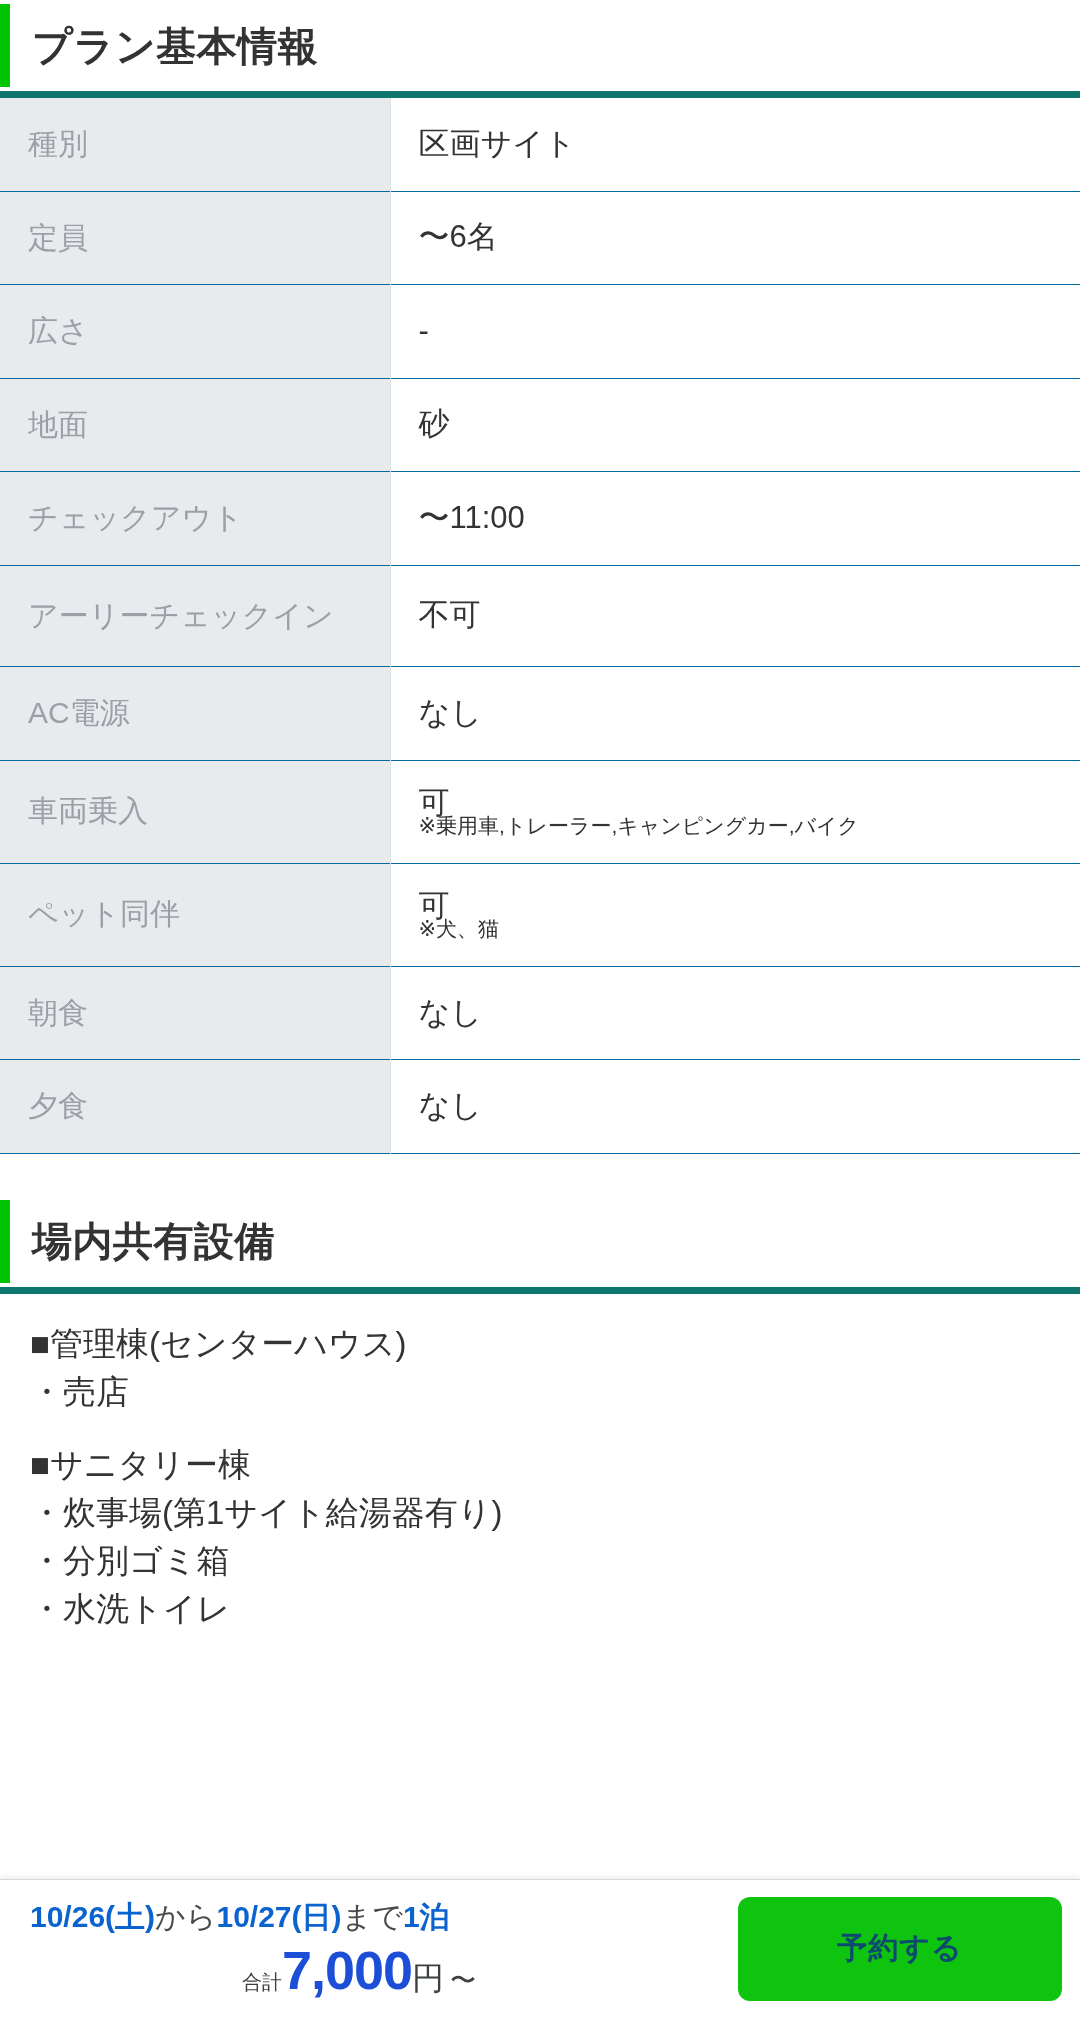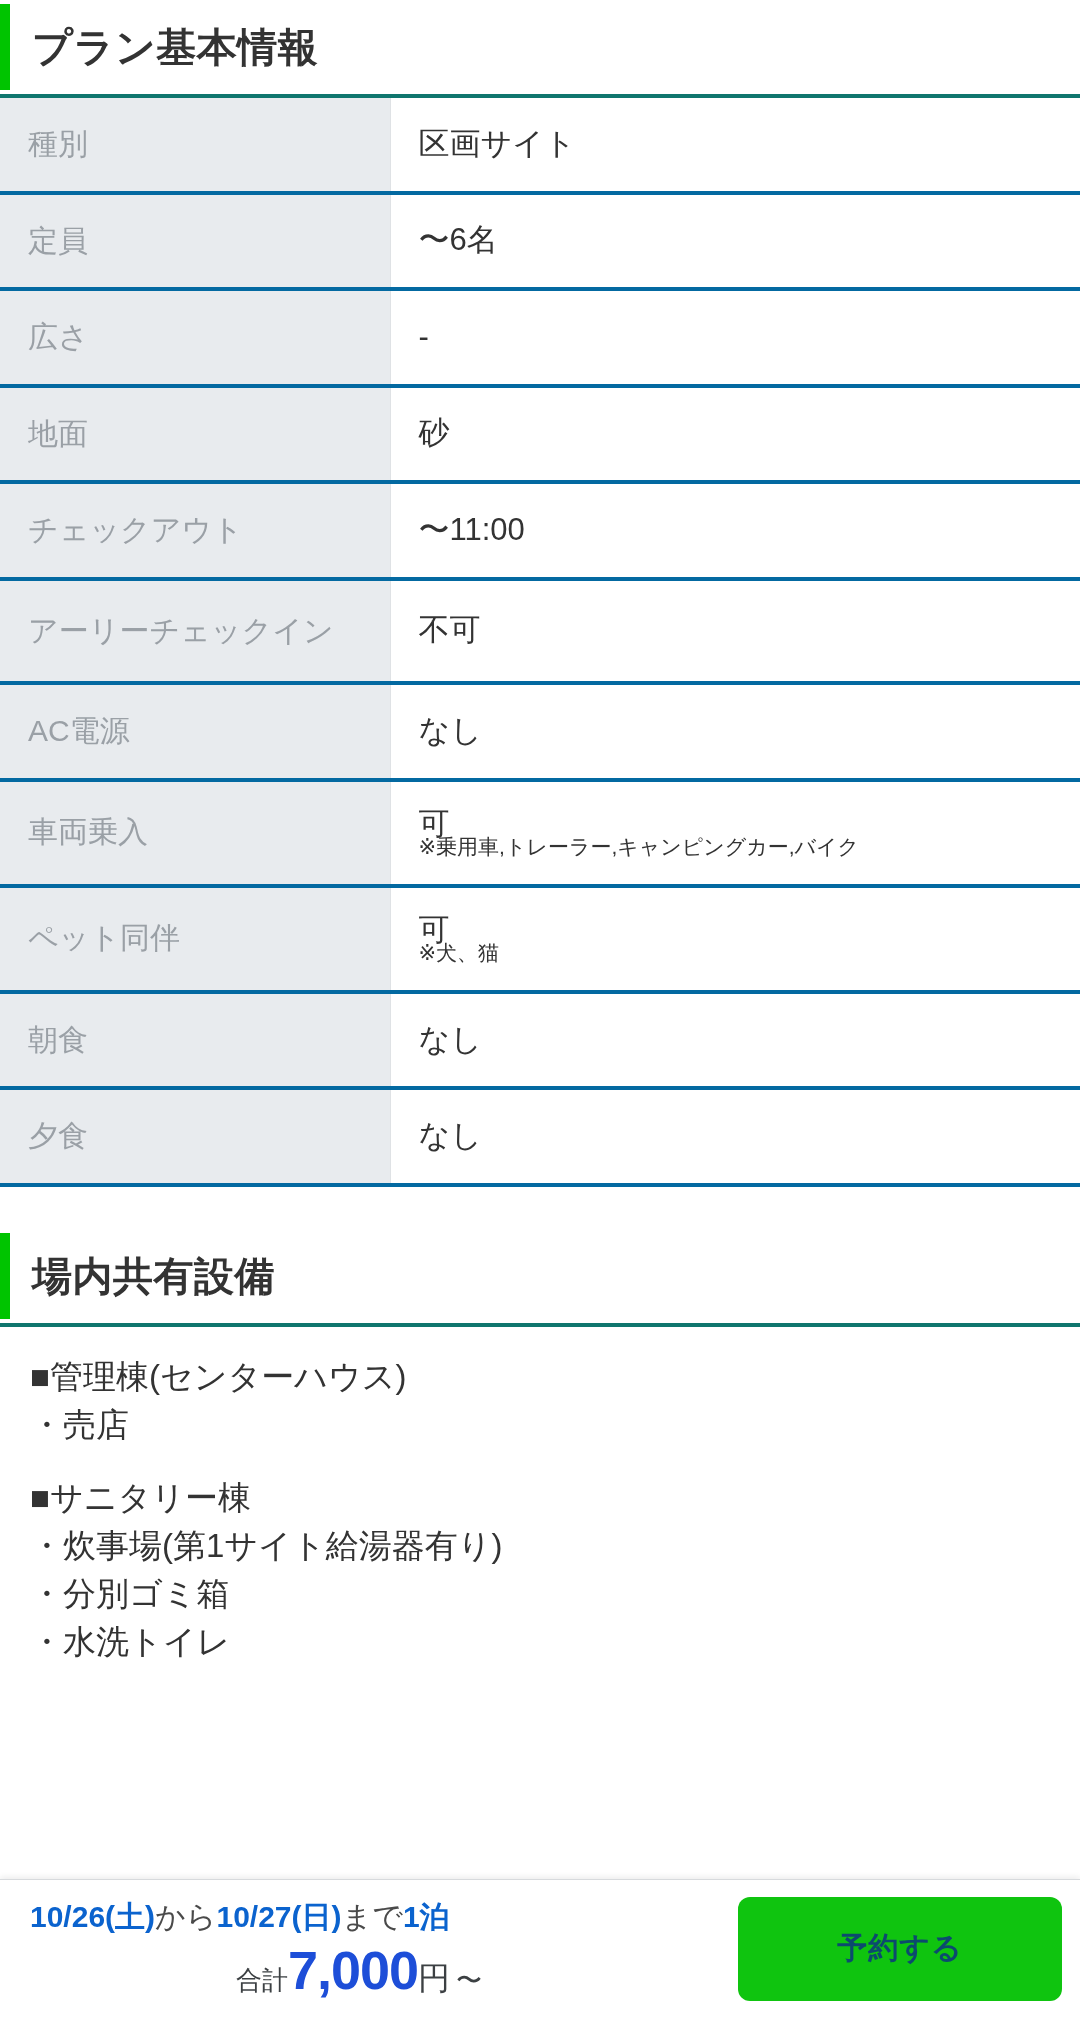--- a/index.html
+++ b/index.html
@@ -22,21 +22,21 @@
     background: #ffffff;
   }
 
   
   .section-head {
     position: relative;
     background: #ffffff;
     height: 98px;
     display: flex;
     align-items: center;
-    border-bottom: 4px solid #0f766e;
+    border-bottom: 7px solid #0f766e;
     box-sizing: border-box;
   }
   .section-head .accent {
     position: absolute;
     left: 0;
     top: 4px;
     bottom: 4px;
     width: 10px;
     background: #00c400;
   }
@@ -49,21 +49,21 @@
     line-height: 1;
   }
 
   
   .spec-table {
     width: 1080px;
     border-collapse: collapse;
     table-layout: fixed;
   }
   .spec-table tr {
-    border-bottom: 4px solid #0369a1;
+    border-bottom: 1px solid #0369a1;
   }
   .spec-table th,
   .spec-table td {
     vertical-align: middle;
     text-align: left;
     font-weight: normal;
     box-sizing: border-box;
   }
   .spec-table th {
     width: 390px;
@@ -162,21 +162,21 @@
     font-weight: normal;
   }
   .price-line {
     margin-top: 10px;
     text-align: center;
     padding-right: 40px;
     white-space: nowrap;
     line-height: 1;
   }
   .price-line .p-label {
-    font-size: 26px;
+    font-size: 20px;
     color: #3c4043;
     vertical-align: baseline;
     text-align: right;
   }
   .price-line .p-amount {
     font-size: 54px;
     font-weight: bold;
     color: #ff0000;
     vertical-align: baseline;
     letter-spacing: -1px;

